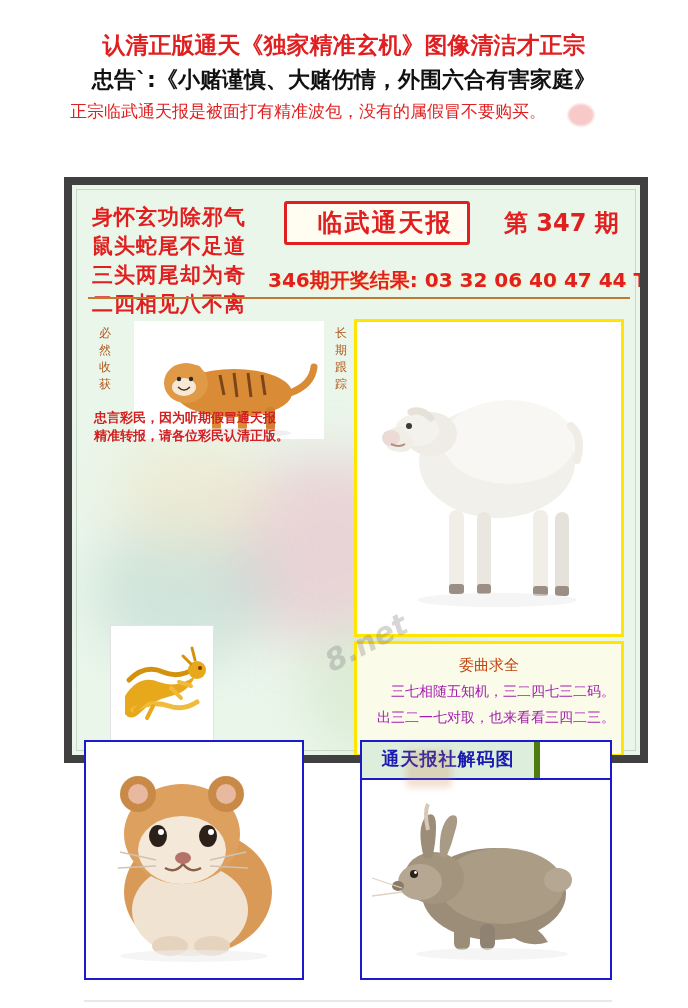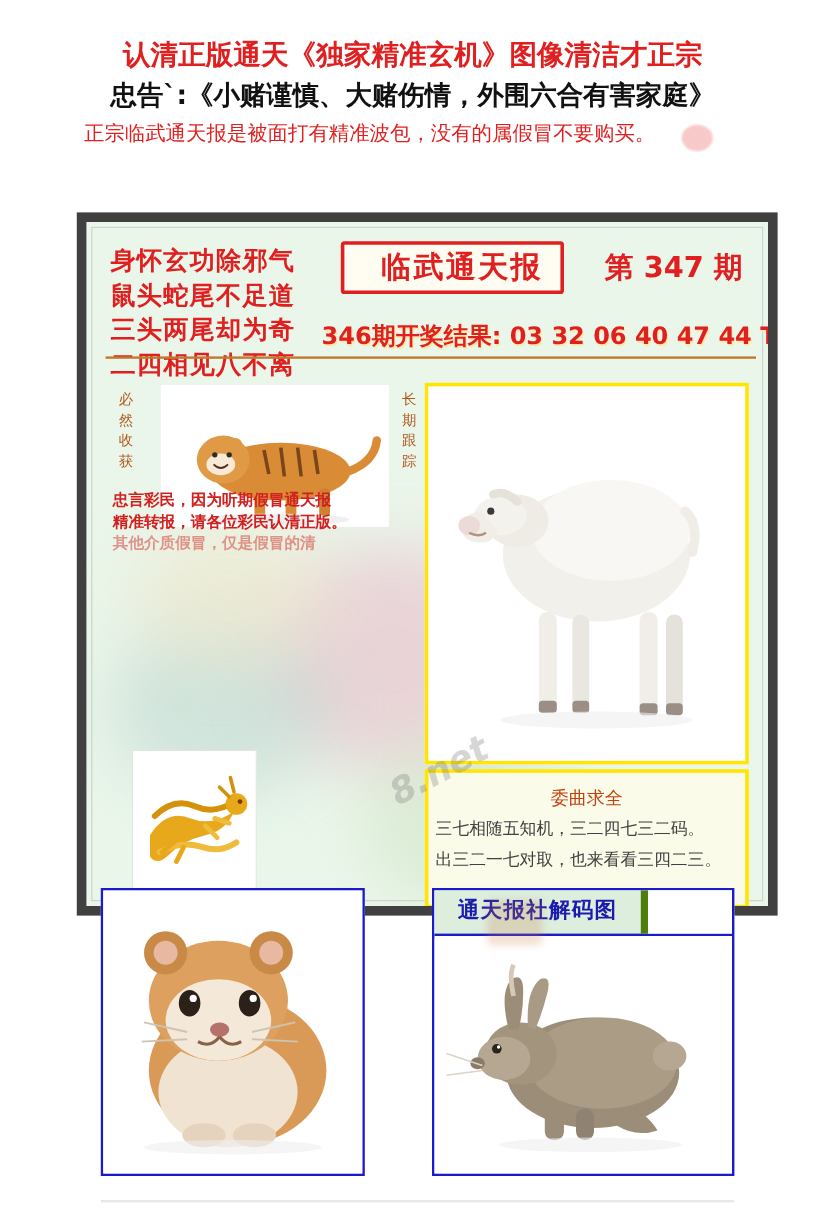--- a/index.html
+++ b/index.html
@@ -219,23 +219,23 @@
     box-sizing: border-box;
     padding: 8px 6px;
   }
   .yellow-text .t1 {
     text-align: center;
     font-size: 15px;
     color: #c2410c;
     line-height: 26px;
   }
   .yellow-text .t2 {
-    text-align: left;
+    text-align: right;
     font-size: 14px;
-    color: #404040;
+    color: #a21caf;
     line-height: 26px;
     white-space: nowrap;
   }
 
   
   .watermark {
     position: absolute;
     color: rgba(120,120,120,0.30);
     font-size: 30px;
     font-weight: bold;
@@ -366,21 +366,20 @@
       <rect x="104" y="88" width="9" height="22" rx="4" fill="#d98b36"></rect>
       <rect x="132" y="86" width="9" height="24" rx="4" fill="#cf8030"></rect>
       <path d="M156 72 q22 -8 24 -26" stroke="#d98b36" stroke-width="7" fill="none" stroke-linecap="round"></path>
       <ellipse cx="95" cy="112" rx="62" ry="5" fill="#e8e8e8" opacity="0.7"></ellipse>
     </svg>
   </div>
 
   <div class="red-note">
     <div>忠言彩民，因为听期假冒通天报</div>
     <div>精准转报，请各位彩民认清正版。</div>
-    <div class="faded">其他介质假冒，仅是假冒的清</div>
   </div>
 
   <div class="dragon-box">
     <svg width="102" height="118" viewBox="0 0 102 118">
       <rect x="0" y="0" width="102" height="118" fill="#ffffff"></rect>
       <path d="M14 70 q14 -22 34 -14 q18 7 36 -6 q-6 16 -24 20 q-20 5 -30 16 q-10 10 -16 2 z" fill="#e8a81c"></path>
       <path d="M18 54 q16 -16 34 -8 q16 7 32 -4" stroke="#d4920c" stroke-width="5" fill="none" stroke-linecap="round"></path>
       <path d="M22 84 q18 -10 36 -4 q14 5 28 -4" stroke="#f0bb3a" stroke-width="5" fill="none" stroke-linecap="round"></path>
       <circle cx="86" cy="44" r="9" fill="#e8a81c"></circle>
       <circle cx="89" cy="42" r="2" fill="#7a3a00"></circle>

